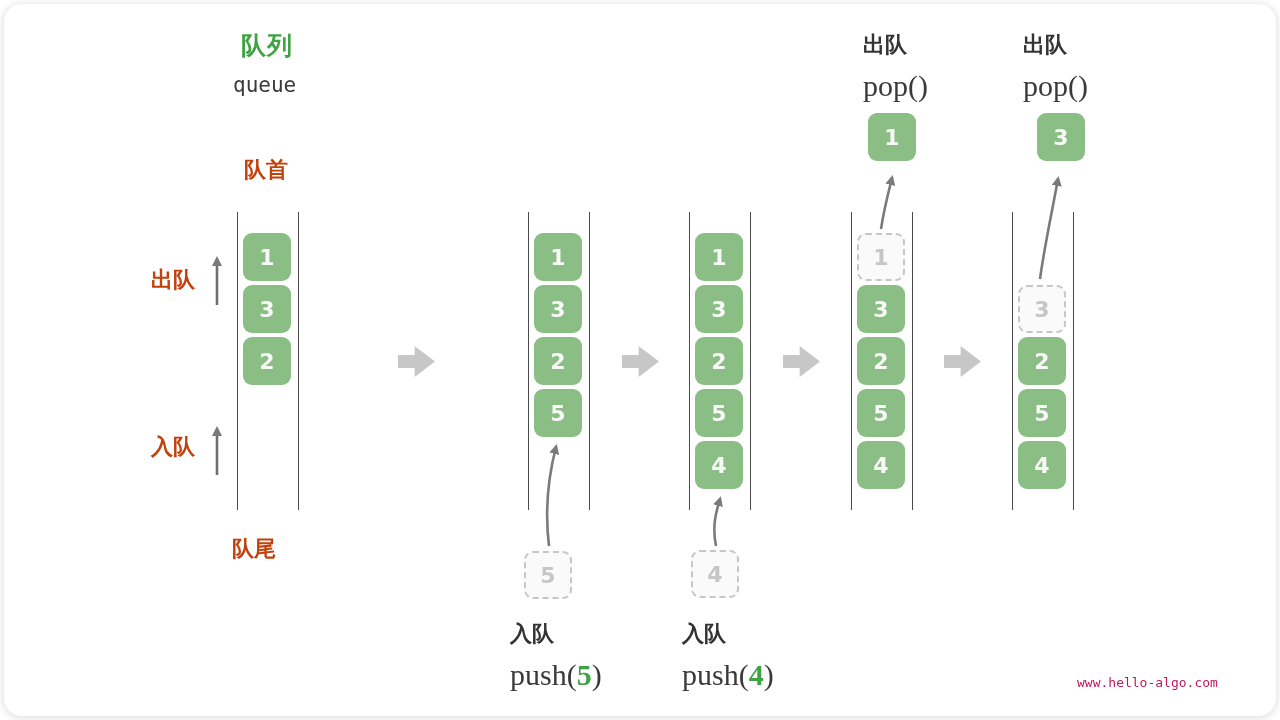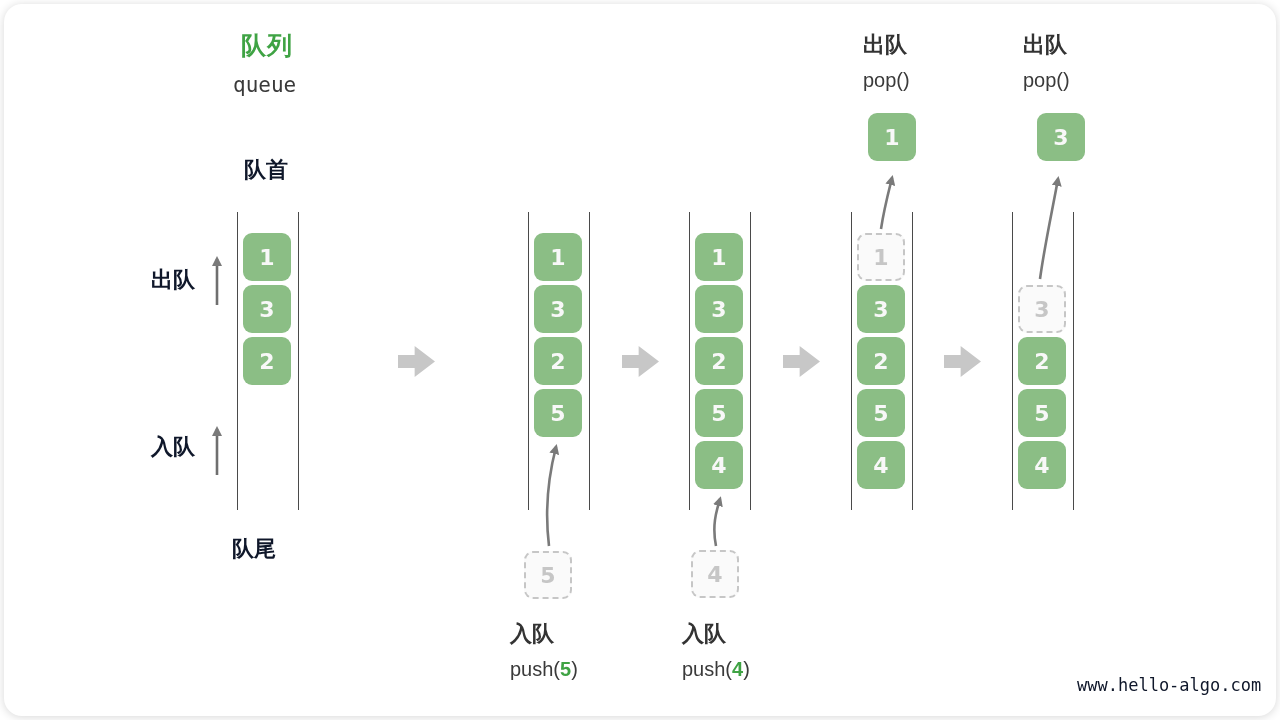--- a/index.html
+++ b/index.html
@@ -11,36 +11,36 @@
           box-shadow:0 1px 10px rgba(0,0,0,0.16); }
 
   .overlay { position:absolute; left:0; top:0; width:1280px; height:720px;
              pointer-events:none; z-index:6; }
 
   
   .title-zh { position:absolute; left:241px; top:29px; font-size:25px; font-weight:bold;
               color:#3FA344; letter-spacing:1px; z-index:3; }
   .title-en { position:absolute; left:233px; top:73px; font-size:21px; color:#3A3A3A;
               font-family:"DejaVu Sans Mono", monospace; z-index:3; }
-  .zh-label { position:absolute; font-size:22px; font-weight:bold; color:#0f172a; z-index:3; }
+  .zh-label { position:absolute; font-size:22px; font-weight:bold; color:#c2410c; z-index:3; }
   .lbl-front   { left:244px; top:155px; }
   .lbl-rear    { left:232px; top:534px; }
   .lbl-dequeue { left:151px; top:265px; }
   .lbl-enqueue { left:151px; top:432px; }
 
   .op { position:absolute; z-index:3; }
   .op-zh  { font-size:22px; font-weight:bold; color:#333333; margin-bottom:9px; }
-  .op-code { font-family:Liberation Sans, sans-serif; font-size:20px; color:#3A3A3A; }
+  .op-code { font-family:Liberation Serif, serif; font-size:30px; color:#3A3A3A; }
   .op-code .green { color:#3FA344; font-weight:bold; }
   .op-push5 { left:510px; top:619px; }
   .op-push4 { left:682px; top:619px; }
   .op-pop1  { left:863px; top:30px; }
   .op-pop2  { left:1023px; top:30px; }
 
-  .watermark { position:absolute; left:1077px; top:675px; font-size:17px; color:#0f172a;
+  .watermark { position:absolute; left:1077px; top:675px; font-size:13px; color:#be185d;
                font-family:"DejaVu Sans Mono", monospace; z-index:3; }
 
   
   .channel { position:absolute; top:212px; height:298px; width:61.5px;
              border-left:1.5px solid #4A4A4A; border-right:1.5px solid #4A4A4A; z-index:2; }
   .ch1 { left:237px; } .ch2 { left:528px; } .ch3 { left:689px; } .ch4 { left:851px; } .ch5 { left:1012px; }
 
   .box { position:absolute; width:48px; height:48px; border-radius:9px;
          display:flex; align-items:center; justify-content:center;
          font-size:22px; font-weight:600; z-index:4; }

